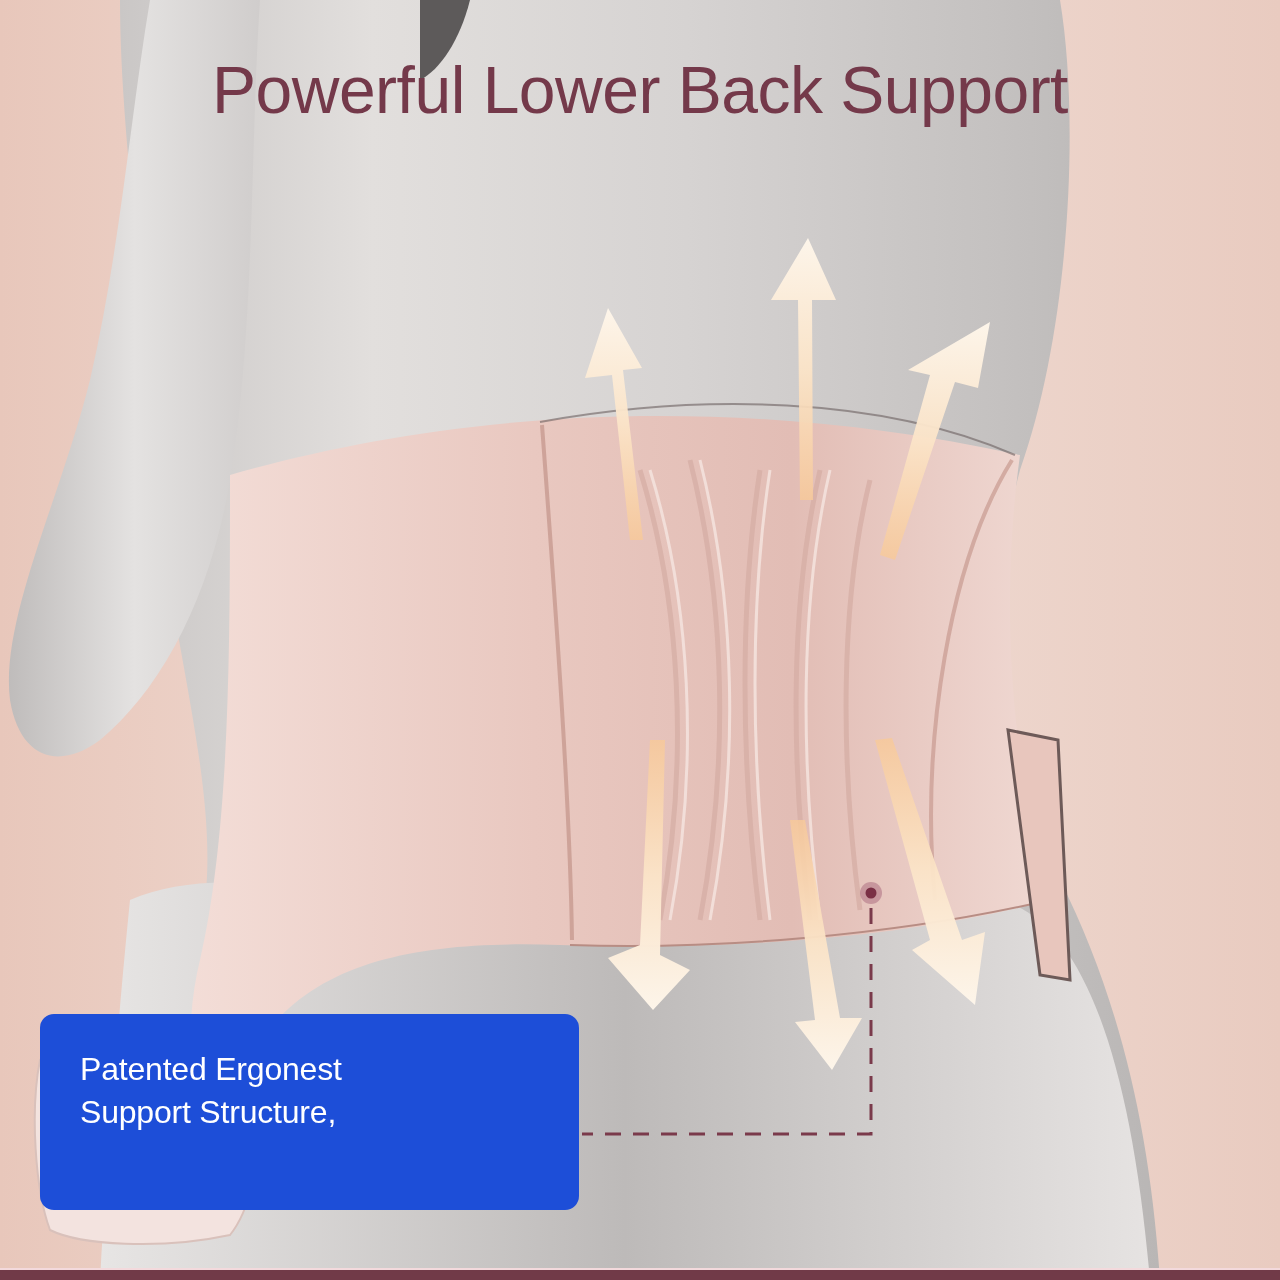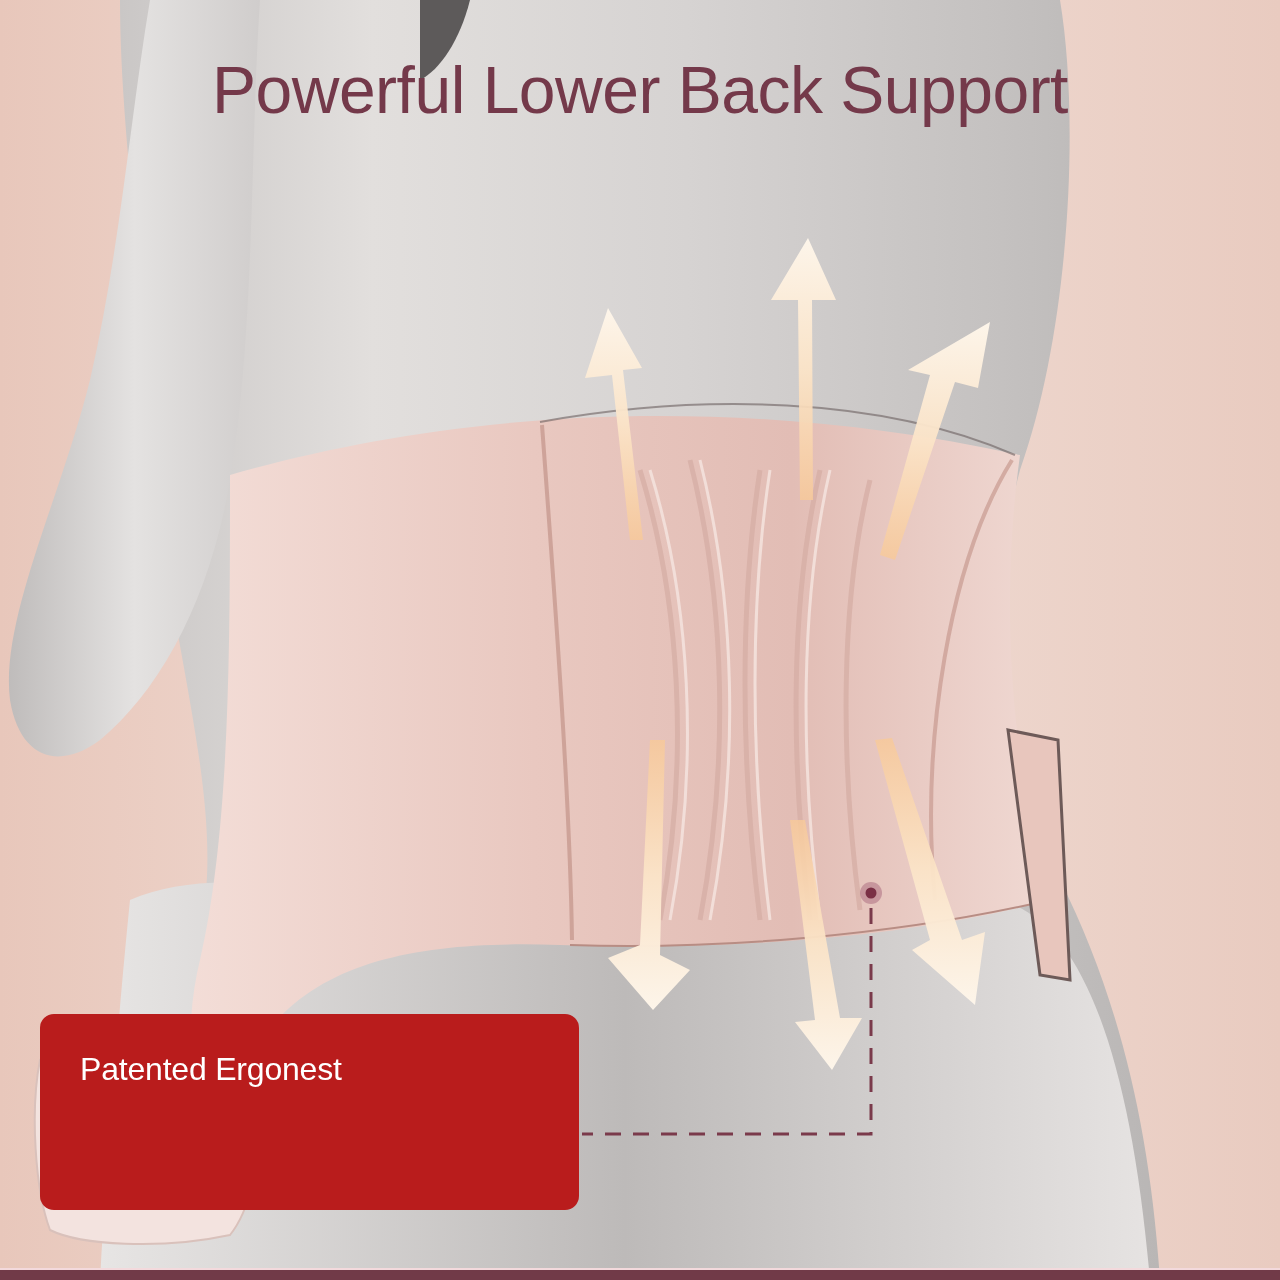--- a/index.html
+++ b/index.html
@@ -9,21 +9,21 @@
     font-family: "Liberation Sans", "DejaVu Sans", sans-serif;
   }
   .scene { position: absolute; inset: 0; }
   .headline {
     position: absolute; left: 0; width: 1280px; top: 52px;
     text-align: center; font-size: 66px; letter-spacing: -0.5px;
     color: #74394a; font-weight: 400; z-index: 10;
   }
   .callout {
     position: absolute; left: 40px; top: 1014px; width: 539px; height: 196px;
-    background: #b91c1c; border-radius: 14px; z-index: 10;
+    background: #1d4ed8; border-radius: 14px; z-index: 10;
     box-sizing: border-box; padding: 34px 0 0 40px;
   }
   .callout-line {
     display: block; color: #ffffff; font-size: 32px; line-height: 43px;
     letter-spacing: -0.2px;
   }
   .bottom-bar {
     position: absolute; left: 0; right: 0; bottom: 0; height: 10px;
     background: #713a48; border-top: 2px solid #f3d9dc; z-index: 10;
   }
@@ -120,15 +120,16 @@
     <circle cx="871" cy="893" r="11" fill="#b9828e" opacity="0.7"></circle>
     <circle cx="871" cy="893" r="5.5" fill="#7a2f45"></circle>
     <path d="M871 908 L871 1134 L582 1134" stroke="#7a3a4b" stroke-width="3" stroke-dasharray="16 12" fill="none"></path>
   </svg>
 </div>
 
 <div class="headline">Powerful Lower Back Support</div>
 
 <div class="callout">
   <span class="callout-line">Patented Ergonest</span>
+  <span class="callout-line">Support Structure,</span>
 </div>
 
 <div class="bottom-bar"></div>
 
 </body></html>

